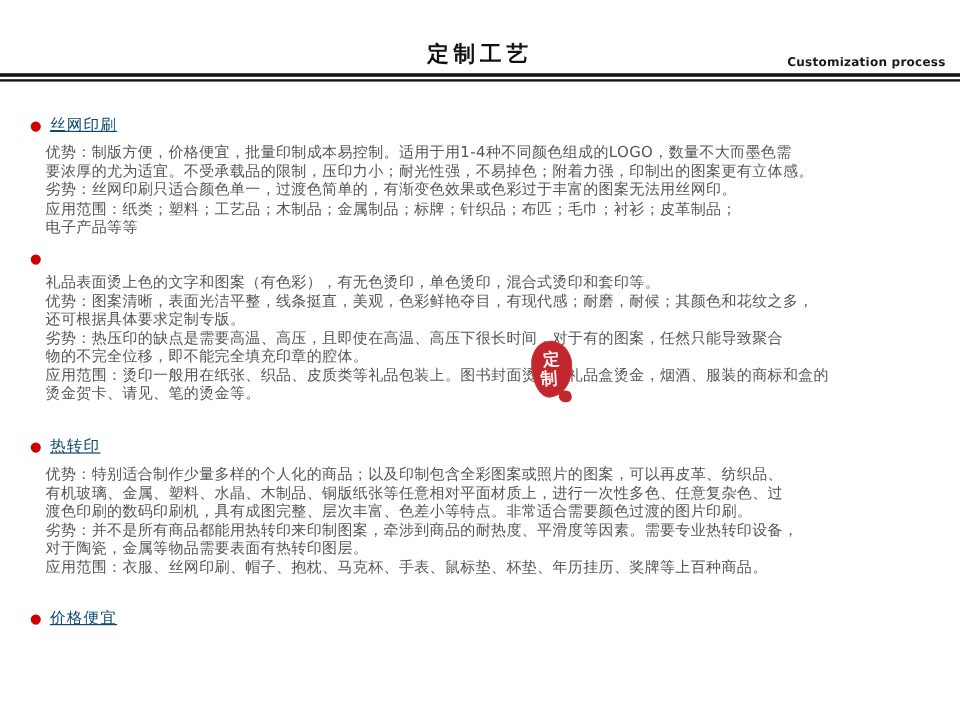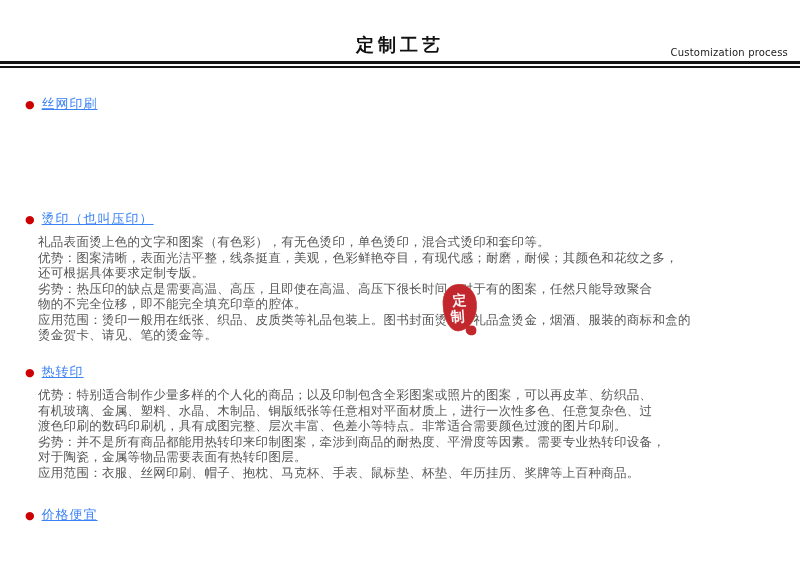--- a/index.html
+++ b/index.html
@@ -3,30 +3,30 @@
 <meta charset="utf-8">
 <style>
   * { margin:0; padding:0; box-sizing:border-box; }
   html,body { width:800px; height:588px; background:#ffffff; overflow:hidden;
     font-family:"DejaVu Sans", sans-serif; }
   .page { position:relative; width:800px; height:588px; background:#fff; }
 
   
   .hdr-title { position:absolute; top:33px; left:0; width:100%; text-align:center;
     font-size:18px; font-weight:bold; color:#111; letter-spacing:4px; }
-  .hdr-sub { position:absolute; top:47px; right:12px; font-size:10px; font-weight:normal;
+  .hdr-sub { position:absolute; top:47px; right:12px; font-size:10px; font-weight:bold;
     color:#1a1a1a; letter-spacing:0.2px; }
   .rule-thick { position:absolute; top:61px; left:0; width:800px; height:3px; background:#151515; }
   .rule-thin  { position:absolute; top:66px; left:0; width:800px; height:2px; background:#151515; }
 
   
   .section { position:absolute; left:25px; width:760px; }
   .sec-head { display:flex; align-items:center; }
   .bullet { color:#cc0000; font-size:11px; line-height:1; margin-right:7px; }
-  .sec-title { font-size:13px; color:#3b82f6; text-decoration:underline;
+  .sec-title { font-size:13px; color:#0c4a6e; text-decoration:underline;
     letter-spacing:1px; }
   .sec-body { margin-top:6px; margin-left:13px; font-size:12.5px; line-height:15.5px;
     color:#565656; white-space:pre-line; letter-spacing:0.3px; }
 
   
   .wm-box { position:absolute; left:332px; top:266px; width:100px; height:34px;
     border:3px solid #cc2222; border-radius:6px; display:flex; align-items:center;
     justify-content:center; background:transparent; }
   .wm-text { font-size:25px; font-weight:bold; color:#cc2222; letter-spacing:1px;
     line-height:1; }
@@ -49,26 +49,30 @@
   <div class="hdr-title">定制工艺</div>
   <div class="hdr-sub">Customization process</div>
   <div class="rule-thick"></div>
   <div class="rule-thin"></div>
 
   <div class="section" style="top:95px;">
     <div class="sec-head">
       <span class="bullet">●</span>
       <span class="sec-title">丝网印刷</span>
     </div>
+    <div class="sec-body">优势：制版方便，价格便宜，批量印制成本易控制。适用于用1-4种不同颜色组成的LOGO，数量不大而墨色需
+要浓厚的尤为适宜。不受承载品的限制，压印力小；耐光性强，不易掉色；附着力强，印制出的图案更有立体感。
+劣势：丝网印刷只适合颜色单一，过渡色简单的，有渐变色效果或色彩过于丰富的图案无法用丝网印。
+应用范围：纸类；塑料；工艺品；木制品；金属制品；标牌；针织品；布匹；毛巾；衬衫；皮革制品；
+电子产品等等</div>
   </div>
 
   <div class="section" style="top:210px;">
     <div class="sec-head">
       <span class="bullet">●</span>
-      <span class="sec-title">烫印（也叫压印）</span>
     </div>
     <div class="sec-body">礼品表面烫上色的文字和图案（有色彩），有无色烫印，单色烫印，混合式烫印和套印等。
 优势：图案清晰，表面光洁平整，线条挺直，美观，色彩鲜艳夺目，有现代感；耐磨，耐候；其颜色和花纹之多，
 还可根据具体要求定制专版。
 劣势：热压印的缺点是需要高温、高压，且即使在高温、高压下很长时间，对于有的图案，任然只能导致聚合
 物的不完全位移，即不能完全填充印章的腔体。
 应用范围：烫印一般用在纸张、织品、皮质类等礼品包装上。图书封面烫金，礼品盒烫金，烟酒、服装的商标和盒的
 烫金贺卡、请见、笔的烫金等。</div>
   </div>
 

